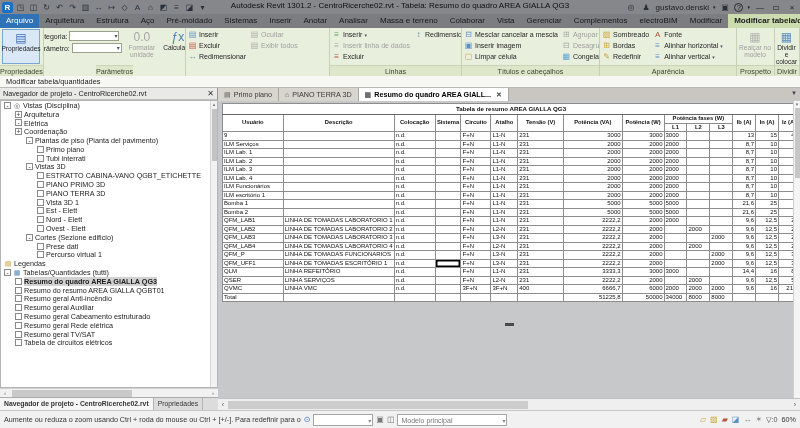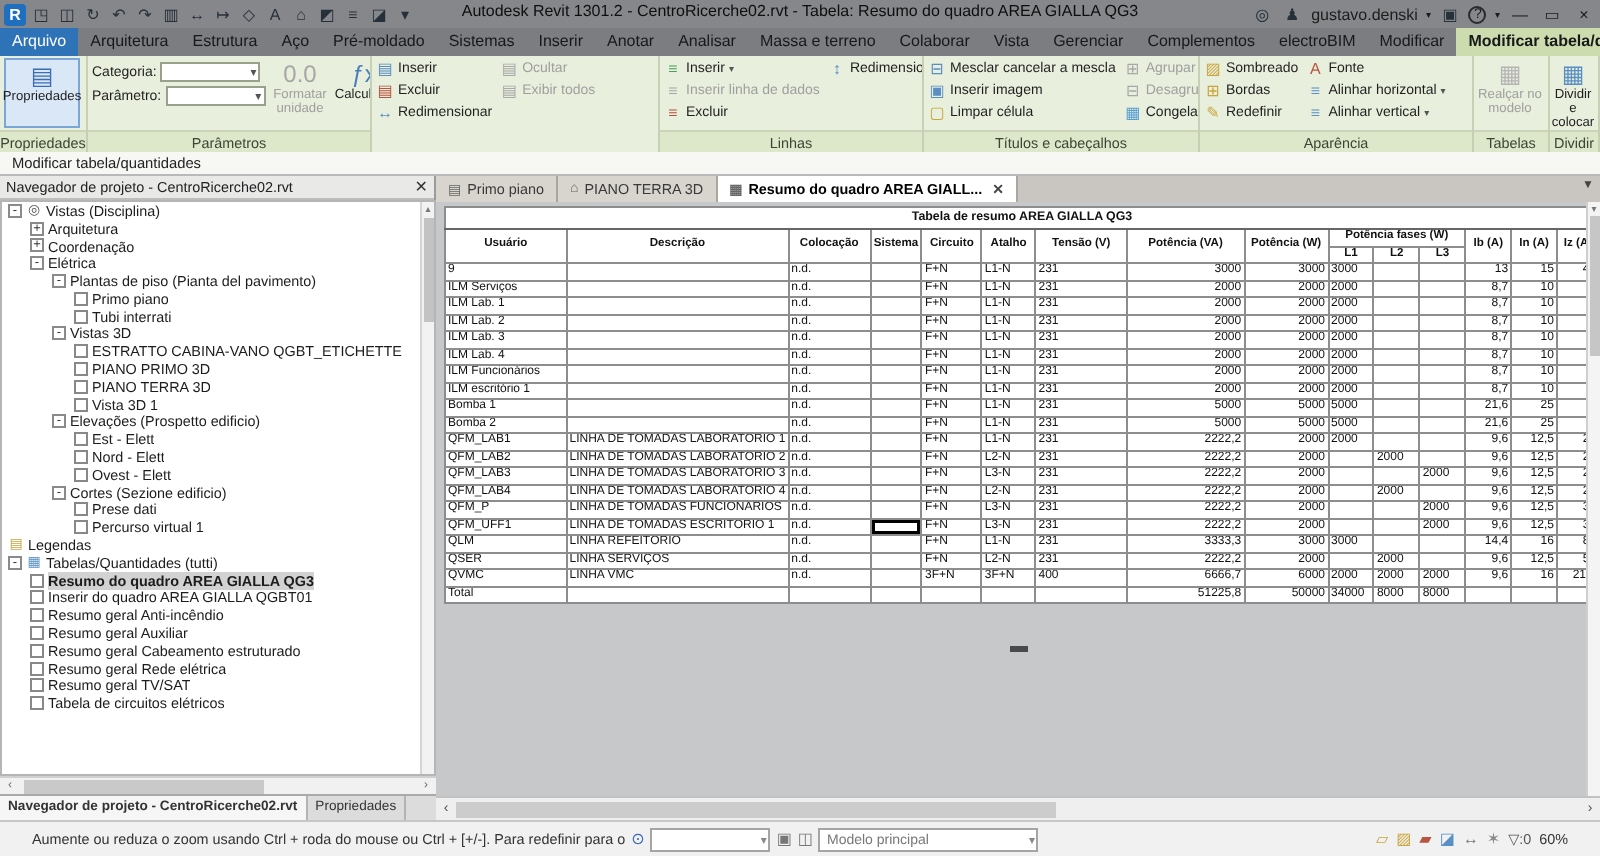--- a/index.html
+++ b/index.html
@@ -73,21 +73,21 @@
   .sched td.selcell{box-shadow:inset 0 0 0 1.5px #000}
   .sched tr.total td{border-top:1px solid #555}
   .break-handle{position:absolute;left:287px;top:222px;width:9px;height:3px;background:#4a4a4a}
   .view-vscroll{position:absolute;right:0;top:13px;width:7px;height:297px;background:#f4f4f4;border-left:1px solid #cfcfcf;font-size:5px;color:#777;text-align:center}
   .view-vthumb{position:absolute;left:1px;top:7px;width:5px;height:70px;background:#c6c6c6}
   .view-hscroll{position:absolute;left:0;top:310px;width:100%;height:12px;background:#efefef;border-top:1px solid #c2c2c2;display:flex;align-items:center;font-size:7px;color:#555}
   .hs-arrow{width:10px;text-align:center}
   .hs-thumb{height:8px;background:#cccccc;width:300px}
   .hs-track{flex:1}
   
-  .statusbar{position:absolute;left:0;top:410px;width:800px;height:18px;background:#f1f1f1;border-top:1px solid #c6c6c6;display:flex;align-items:center;font-size:7.2px;color:#333;gap:3px;padding:0 16px;white-space:nowrap}
+  .statusbar{position:absolute;left:0;top:410px;width:800px;height:18px;background:#f1f1f1;border-top:1px solid #c6c6c6;display:flex;align-items:center;font-size:7.2px;color:#333;gap:3px;padding:0 4px;white-space:nowrap}
   .st-combo{height:12px;background:#fff;border:1px solid #a5a5a5;position:relative;color:#9a9a9a;font-size:7px;line-height:11px;padding:0 8px 0 3px}
   .st-combo:after{content:"▾";position:absolute;right:1px;top:1px;font-size:6px;color:#888}
   .st-ic{font-size:8px;line-height:10px}
   .st-right{margin-left:auto;display:flex;align-items:center;gap:4px}
 </style>
 </head>
 <body>
 
 <div class="app">
 
@@ -148,21 +148,21 @@
   <div class="ribbon" id="ribbon">
       <div class="panel" style="width: 44px;">
         <div class="panel-body">
           <div class="bbtn on" style="width: 38px;">
             <span class="bic" style="color: rgb(60, 110, 180);">▤</span>
             <span>Propriedades</span>
           </div>
         </div>
         <div class="panel-label">Propriedades</div>
       </div>
-      <div class="panel" style="width: 142px;">
+      <div class="panel" style="width: 142px; align-items: center;">
         <div class="panel-body">
           <div class="drops">
             <div class="droprow">
               <span>Categoria:</span>
               <span class="dropbox"></span>
             </div>
             <div class="droprow">
               <span>Parâmetro:</span>
               <span class="dropbox"></span>
             </div>
@@ -300,21 +300,21 @@
         </div>
         <div class="panel-label">Aparência</div>
       </div>
       <div class="panel" style="width: 38px;">
         <div class="panel-body">
           <div class="bbtn dis" style="width: 32px;">
             <span class="bic" style="color: rgb(181, 181, 181);">▦</span>
             <span>Realçar no modelo</span>
           </div>
         </div>
-        <div class="panel-label">Tabelas</div>
+        <div class="panel-label">Prospetto</div>
       </div>
       <div class="panel" style="width: 25px;">
         <div class="panel-body">
           <div class="bbtn" style="width: 19px;">
             <span class="bic" style="color: rgb(90, 143, 196);">▦</span>
             <span>Dividir e colocar</span>
           </div>
         </div>
         <div class="panel-label">Dividir</div>
       </div>
@@ -335,27 +335,27 @@
           <span class="ticon gly" style="color: rgb(85, 85, 85);">◎</span>
           <span class="lbl">Vistas (Disciplina)</span>
         </div>
         <div class="trow">
           <span style="flex: 0 0 auto; width: 14px;"></span>
           <span class="exp">+</span>
           <span class="lbl">Arquitetura</span>
         </div>
         <div class="trow">
           <span style="flex: 0 0 auto; width: 14px;"></span>
+          <span class="exp">-</span>
+          <span class="lbl">Elétrica</span>
+        </div>
+        <div class="trow">
+          <span style="flex: 0 0 auto; width: 14px;"></span>
           <span class="exp">+</span>
           <span class="lbl">Coordenação</span>
-        </div>
-        <div class="trow">
-          <span style="flex: 0 0 auto; width: 14px;"></span>
-          <span class="exp">-</span>
-          <span class="lbl">Elétrica</span>
         </div>
         <div class="trow">
           <span style="flex: 0 0 auto; width: 25px;"></span>
           <span class="exp">-</span>
           <span class="lbl">Plantas de piso (Pianta del pavimento)</span>
         </div>
         <div class="trow">
           <span style="flex: 0 0 auto; width: 36px;"></span>
           <span class="ticon"></span>
           <span class="lbl">Primo piano</span>
@@ -382,25 +382,20 @@
         </div>
         <div class="trow">
           <span style="flex: 0 0 auto; width: 36px;"></span>
           <span class="ticon"></span>
           <span class="lbl">PIANO TERRA 3D</span>
         </div>
         <div class="trow">
           <span style="flex: 0 0 auto; width: 36px;"></span>
           <span class="ticon"></span>
           <span class="lbl">Vista 3D 1</span>
-        </div>
-        <div class="trow">
-          <span style="flex: 0 0 auto; width: 25px;"></span>
-          <span class="exp">-</span>
-          <span class="lbl">Elevações (Prospetto edificio)</span>
         </div>
         <div class="trow">
           <span style="flex: 0 0 auto; width: 36px;"></span>
           <span class="ticon"></span>
           <span class="lbl">Est - Elett</span>
         </div>
         <div class="trow">
           <span style="flex: 0 0 auto; width: 36px;"></span>
           <span class="ticon"></span>
           <span class="lbl">Nord - Elett</span>
@@ -437,21 +432,21 @@
           <span class="lbl">Tabelas/Quantidades (tutti)</span>
         </div>
         <div class="trow sel">
           <span style="flex: 0 0 auto; width: 14px;"></span>
           <span class="ticon"></span>
           <span class="lbl">Resumo do quadro AREA GIALLA QG3</span>
         </div>
         <div class="trow">
           <span style="flex: 0 0 auto; width: 14px;"></span>
           <span class="ticon"></span>
-          <span class="lbl">Inserir do quadro AREA GIALLA QGBT01</span>
+          <span class="lbl">Resumo do resumo AREA GIALLA QGBT01</span>
         </div>
         <div class="trow">
           <span style="flex: 0 0 auto; width: 14px;"></span>
           <span class="ticon"></span>
           <span class="lbl">Resumo geral Anti-incêndio</span>
         </div>
         <div class="trow">
           <span style="flex: 0 0 auto; width: 14px;"></span>
           <span class="ticon"></span>
           <span class="lbl">Resumo geral Auxiliar</span>

